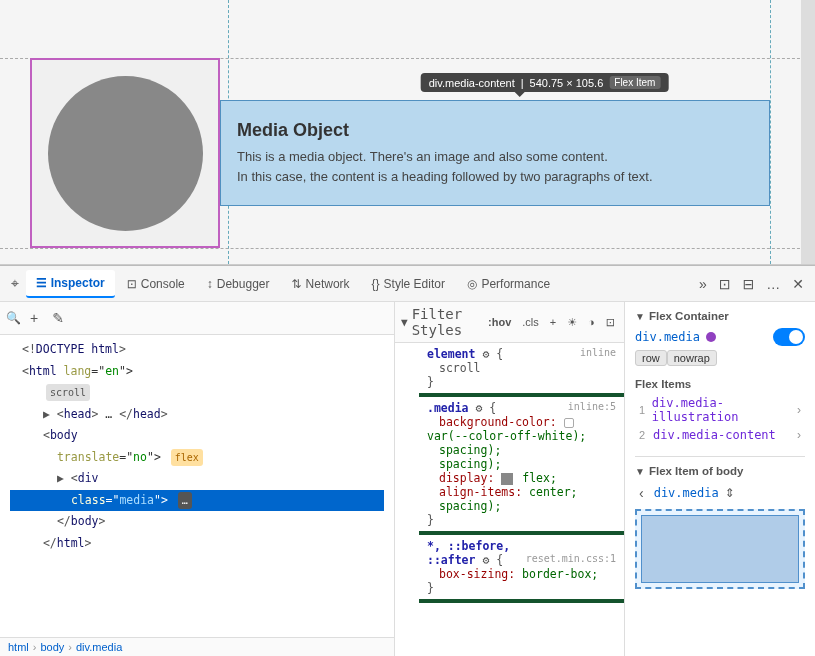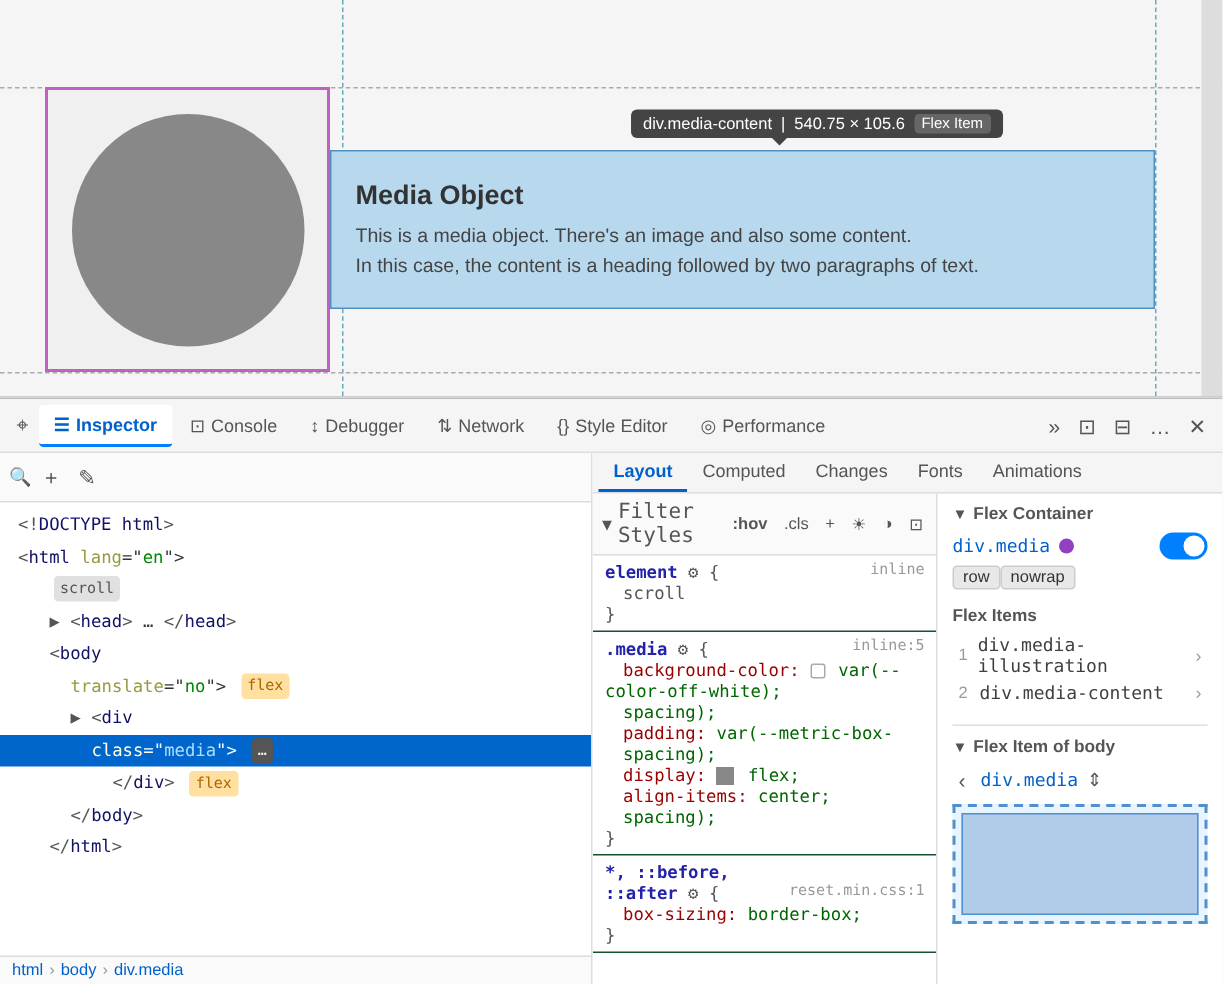--- a/index.html
+++ b/index.html
@@ -212,21 +212,21 @@
       border-radius: 3px;
       padding: 3px 6px;
       font-size: 12px;
       background: #fff;
       outline: none;
     }
 
     .html-tree {
       flex: 1;
       overflow-y: auto;
-      padding: 4px 0;
+      padding: 4px 10px;
       font-family: 'Consolas', 'Monaco', monospace;
       font-size: 11.5px;
     }
 
     .tree-line {
       padding: 1px 8px 1px 12px;
       cursor: pointer;
       white-space: nowrap;
       line-height: 1.7;
       color: #333;
@@ -396,21 +396,21 @@
       border-radius: 3px;
     }
 
     .flex-item-num {
       color: #999;
       width: 14px;
       font-size: 11px;
     }
 
     .flex-item-name {
-      color: #404040;
+      color: #6d28d9;
       font-family: monospace;
       font-size: 12px;
     }
 
     .flex-item-arrow {
       margin-left: auto;
       color: #999;
       font-size: 12px;
     }
 
@@ -470,21 +470,22 @@
       border-right: 1px solid #ddd;
       display: flex;
       flex-direction: column;
       font-family: 'Consolas', 'Monaco', monospace;
       font-size: 11.5px;
       overflow-y: auto;
     }
 
     .css-rule {
       padding: 4px 8px;
-      border-bottom: 1px solid #14532d;
+      border-bottom: 4px solid #14532d;
+      margin-left: 24px;
     }
 
     .css-selector { color: #22a; font-weight: bold; }
     .css-brace { color: #555; }
     .css-prop { color: #900; margin-left: 12px; }
     .css-val { color: #060; }
     .css-source { color: #999; float: right; font-size: 10px; }
     .color-swatch {
       display: inline-block;
       width: 10px; height: 10px;
@@ -613,52 +614,40 @@
         <div class="tree-line">
           <span class="tree-indent"></span><span class="tree-indent"></span>
           <span class="tag-bracket">▶ &lt;</span><span class="tag">div</span>
         </div>
         <div class="tree-line selected">
           <span class="tree-indent"></span><span class="tree-indent"></span><span class="tree-indent"></span>
           <span class="attr-name">class</span><span>="</span><span class="attr-value">media</span><span>"&gt;</span>
           <span class="badge-pill" style="background:#555;color:#fff;">…</span>
         </div>
         <div class="tree-line">
-          <span class="tree-indent"></span><span class="tree-indent"></span><span class="tree-indent"></span><span class="tree-indent"></span>
-          <span class="tag-bracket">&lt;/</span><span class="tag">div</span><span class="tag-bracket">&gt;</span>
-          <span class="badge-pill flex-badge">flex</span>
-        </div>
-        <div class="tree-line">
           <span class="tree-indent"></span><span class="tree-indent"></span>
           <span class="tag-bracket">&lt;/</span><span class="tag">body</span><span class="tag-bracket">&gt;</span>
         </div>
         <div class="tree-line">
           <span class="tree-indent"></span>
           <span class="tag-bracket">&lt;/</span><span class="tag">html</span><span class="tag-bracket">&gt;</span>
         </div>
       </div>
 
       <div class="breadcrumb-bar">
         <span class="breadcrumb-item">html</span>
         <span class="breadcrumb-sep">›</span>
         <span class="breadcrumb-item">body</span>
         <span class="breadcrumb-sep">›</span>
         <span class="breadcrumb-item">div.media</span>
       </div>
     </div>
 
     <div class="styles-panel">
 
-      <div class="styles-tabs">
-        <div class="style-tab active">Layout</div>
-        <div class="style-tab">Computed</div>
-        <div class="style-tab">Changes</div>
-        <div class="style-tab">Fonts</div>
-        <div class="style-tab">Animations</div>
-      </div>
 
       <div class="styles-content">
 
         <div class="left-styles-pane">
 
           <div class="styles-filter-bar">
             <span class="filter-icon">▼</span>
             <span style="color:#555;font-size:14px;">Filter Styles</span>
             <div style="margin-left:auto;display:flex;gap:3px;">
               <button class="toolbar-icon-btn" style="font-size:11px;padding:2px 4px;font-weight:bold;">:hov</button>
@@ -684,24 +673,20 @@
               <span class="css-brace"> ⚙ {</span>
               <span class="css-source">inline:5</span>
             </div>
             <div>
               <span class="css-prop">background-color:</span>
               <span class="css-brace"> </span>
               <span class="color-swatch"></span>
               <span class="css-val">var(--color-off-white);</span>
             </div>
             <div style="margin-left:12px;color:#060;">spacing);</div>
-            <div>
-              <span class="css-prop">padding:</span>
-              <span class="css-val"> var(--metric-box-</span>
-            </div>
             <div style="margin-left:12px;color:#060;">spacing);</div>
             <div>
               <span class="css-prop">display:</span>
               <span class="flex-icon"></span>
               <span class="css-val"> flex;</span>
             </div>
             <div>
               <span class="css-prop">align-items:</span>
               <span class="css-val"> center;</span>
             </div>

